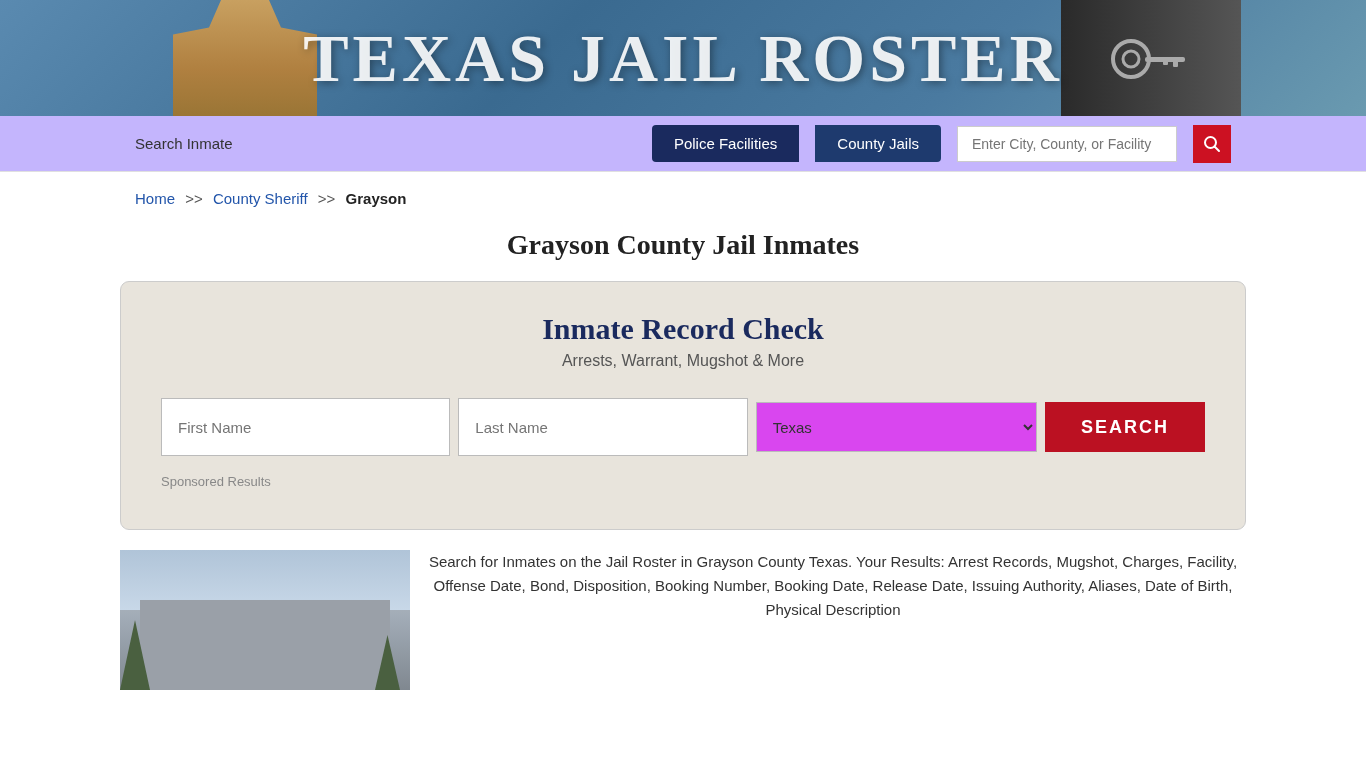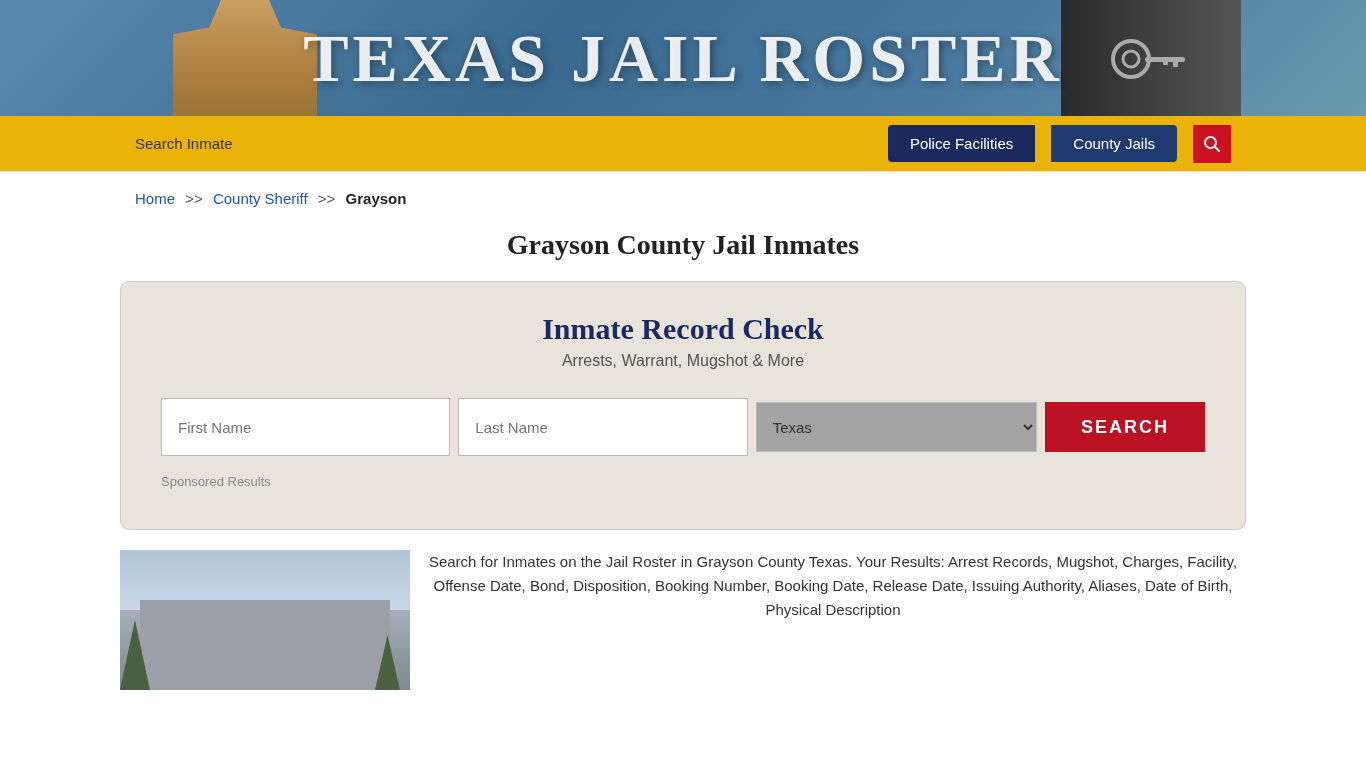--- a/index.html
+++ b/index.html
@@ -50,21 +50,21 @@
       display: flex;
       align-items: center;
       justify-content: center;
       overflow: hidden;
     }
 
     
     .nav-bar {
       width: 100%;
       height: 56px;
-      background: #eab308;
+      background: #c4b5fd;
       display: flex;
       align-items: center;
       padding: 0 135px;
       border-bottom: 1px solid #e0e0e0;
       gap: 16px;
     }
     .nav-label {
       font-family: Arial, sans-serif;
       font-size: 15px;
       color: #333;
@@ -180,21 +180,21 @@
       outline: none;
       margin-right: 8px;
       height: 58px;
     }
     .field-state {
       flex: 1;
       padding: 14px 12px;
       font-size: 15px;
       font-family: Arial, sans-serif;
       border: 1px solid #bbb;
-      background: #a3a3a3;
+      background: #d946ef;
       color: #333;
       outline: none;
       margin-right: 8px;
       height: 50px;
       appearance: auto;
     }
     .btn-search-big {
       background: #bb1122;
       color: #fff;
       border: none;
@@ -285,20 +285,21 @@
       <rect x="72" y="38" width="5" height="10" fill="#aaa" rx="1"></rect>
       <rect x="62" y="38" width="5" height="8" fill="#aaa" rx="1"></rect>
     </svg>
   </div>
 </div>
 
 <div class="nav-bar">
   <span class="nav-label">Search Inmate</span>
   <button class="btn-police">Police Facilities</button>
   <button class="btn-county">County Jails</button>
+  <input class="search-facility-input" type="text" placeholder="Enter City, County, or Facility" style="">
   <button class="btn-search-icon">
     <svg width="18" height="18" viewBox="0 0 18 18">
       <circle cx="7.5" cy="7.5" r="5.5" fill="none" stroke="#fff" stroke-width="2"></circle>
       <line x1="11.5" y1="11.5" x2="16" y2="16" stroke="#fff" stroke-width="2" stroke-linecap="round"></line>
     </svg>
   </button>
 </div>
 
 <div class="breadcrumb">
   <a href="#">Home</a>

